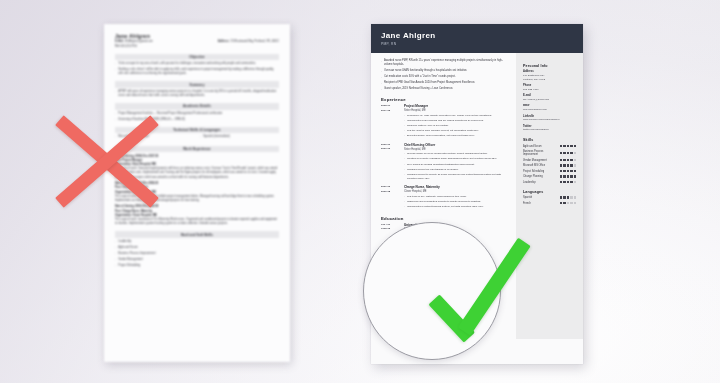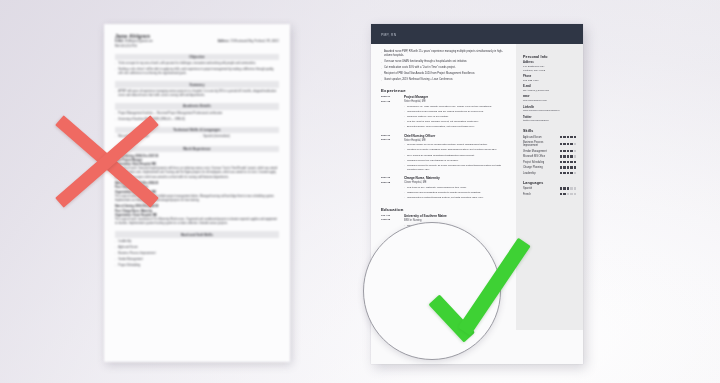--- a/index.html
+++ b/index.html
@@ -210,20 +210,21 @@
         <div class="l-bul">
             <span class="b">◦</span>
             <span class="t">Project Scheduling</span>
           </div>
       </div>
     </div>
   </div>
 
   <div id="doc-right" class="doc blurB">
     <div class="r-head">
+      <div class="r-name">Jane Ahlgren</div>
       <div class="r-role">PMP, RN</div>
     </div>
     <div class="r-cols">
       <div class="r-main">
         <div class="r-sum">
           <div class="row">
               <span class="b">◦</span>
               <span>Awarded nurse PMP, RN with 15+ years' experience managing multiple projects simultaneously in high-volume hospitals.</span>
             </div>
           <div class="row">

